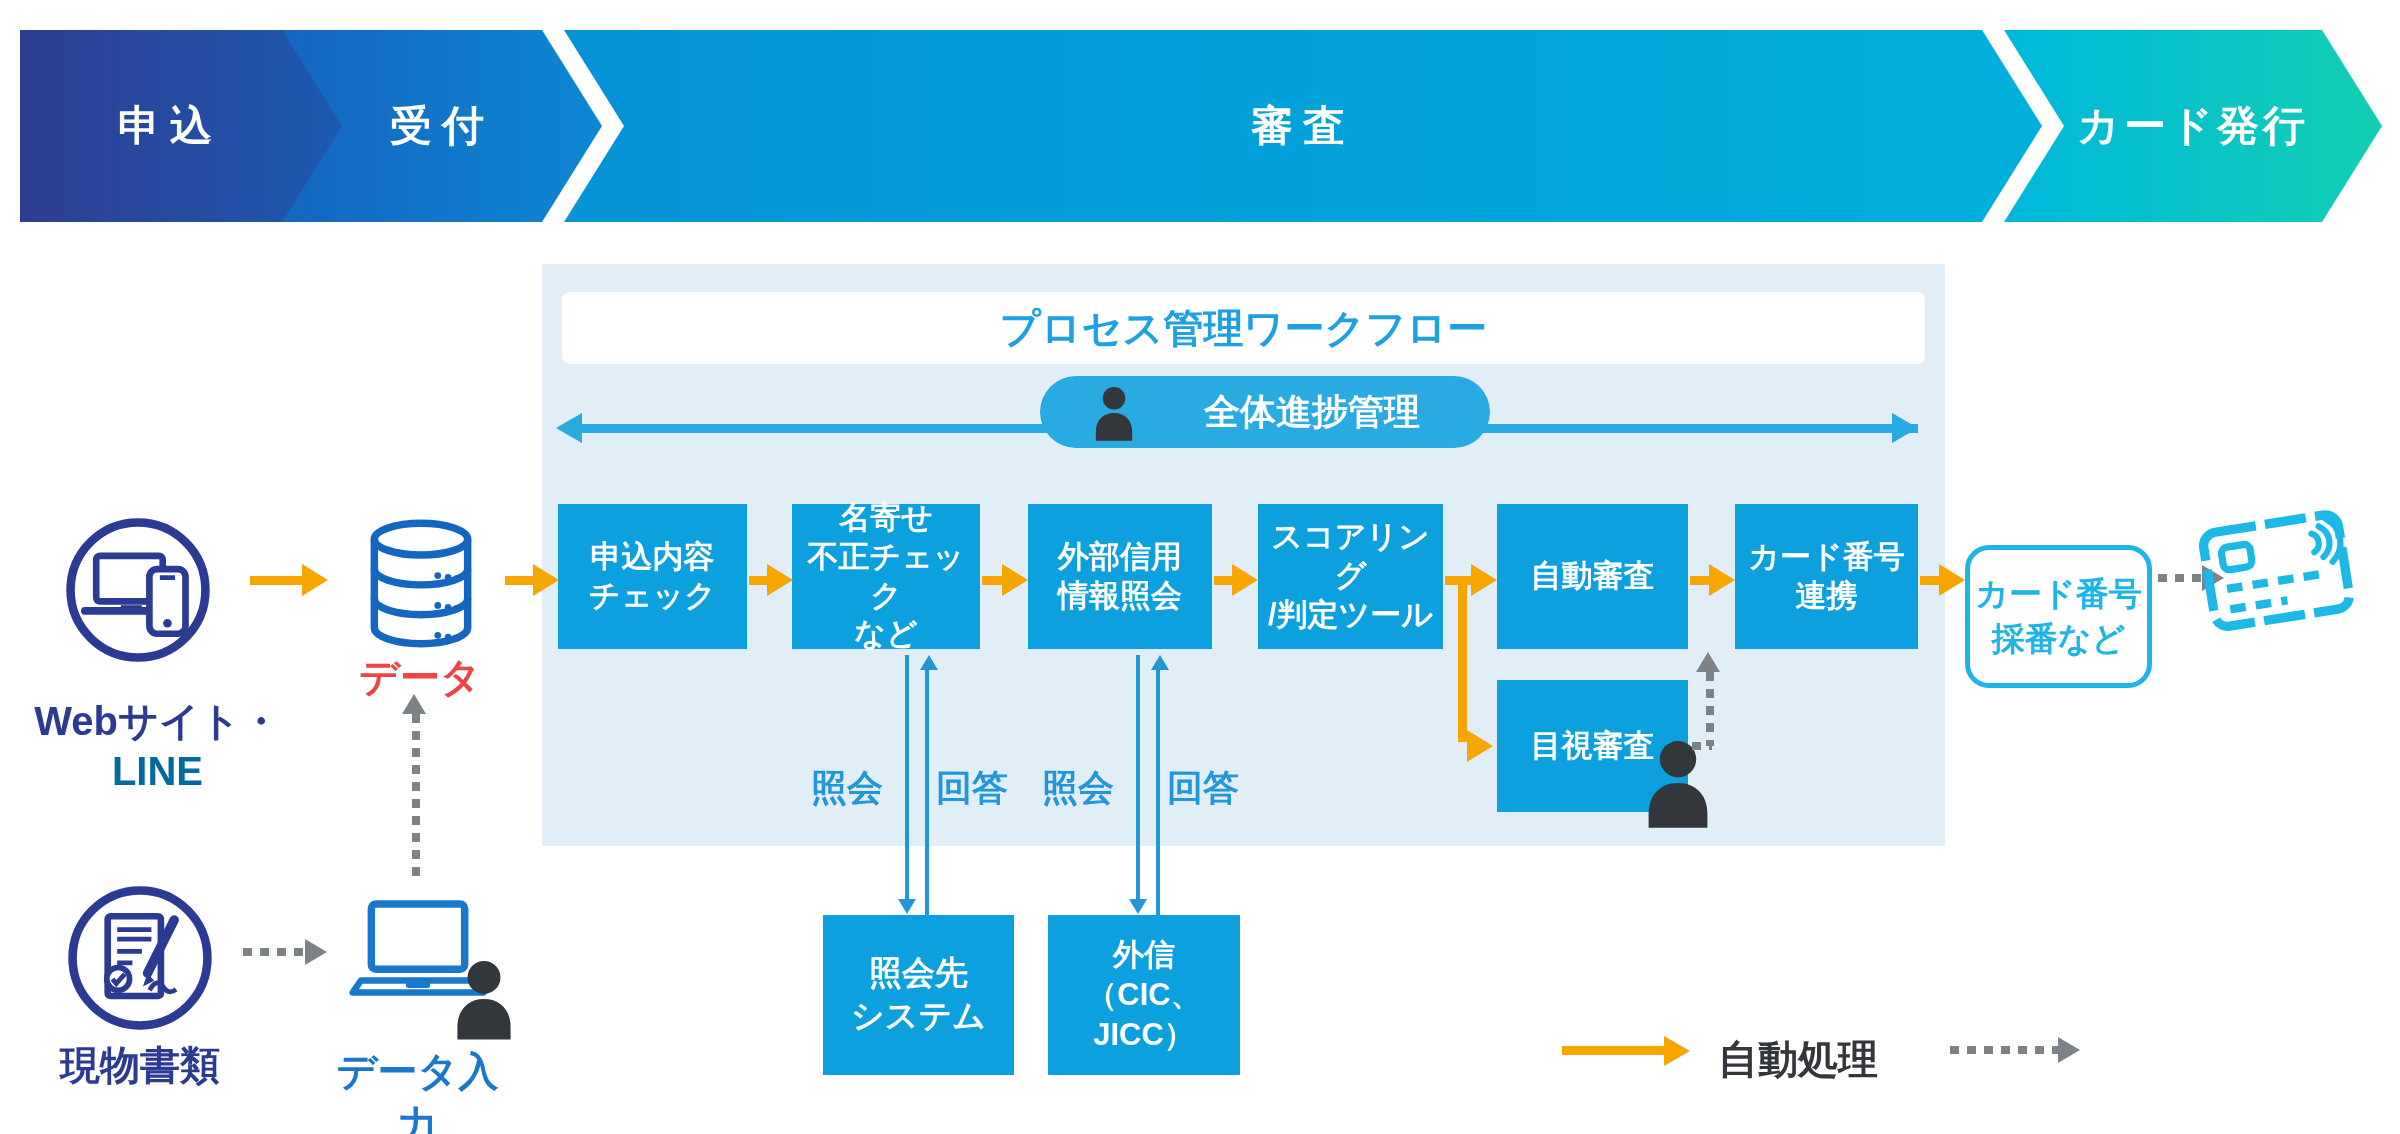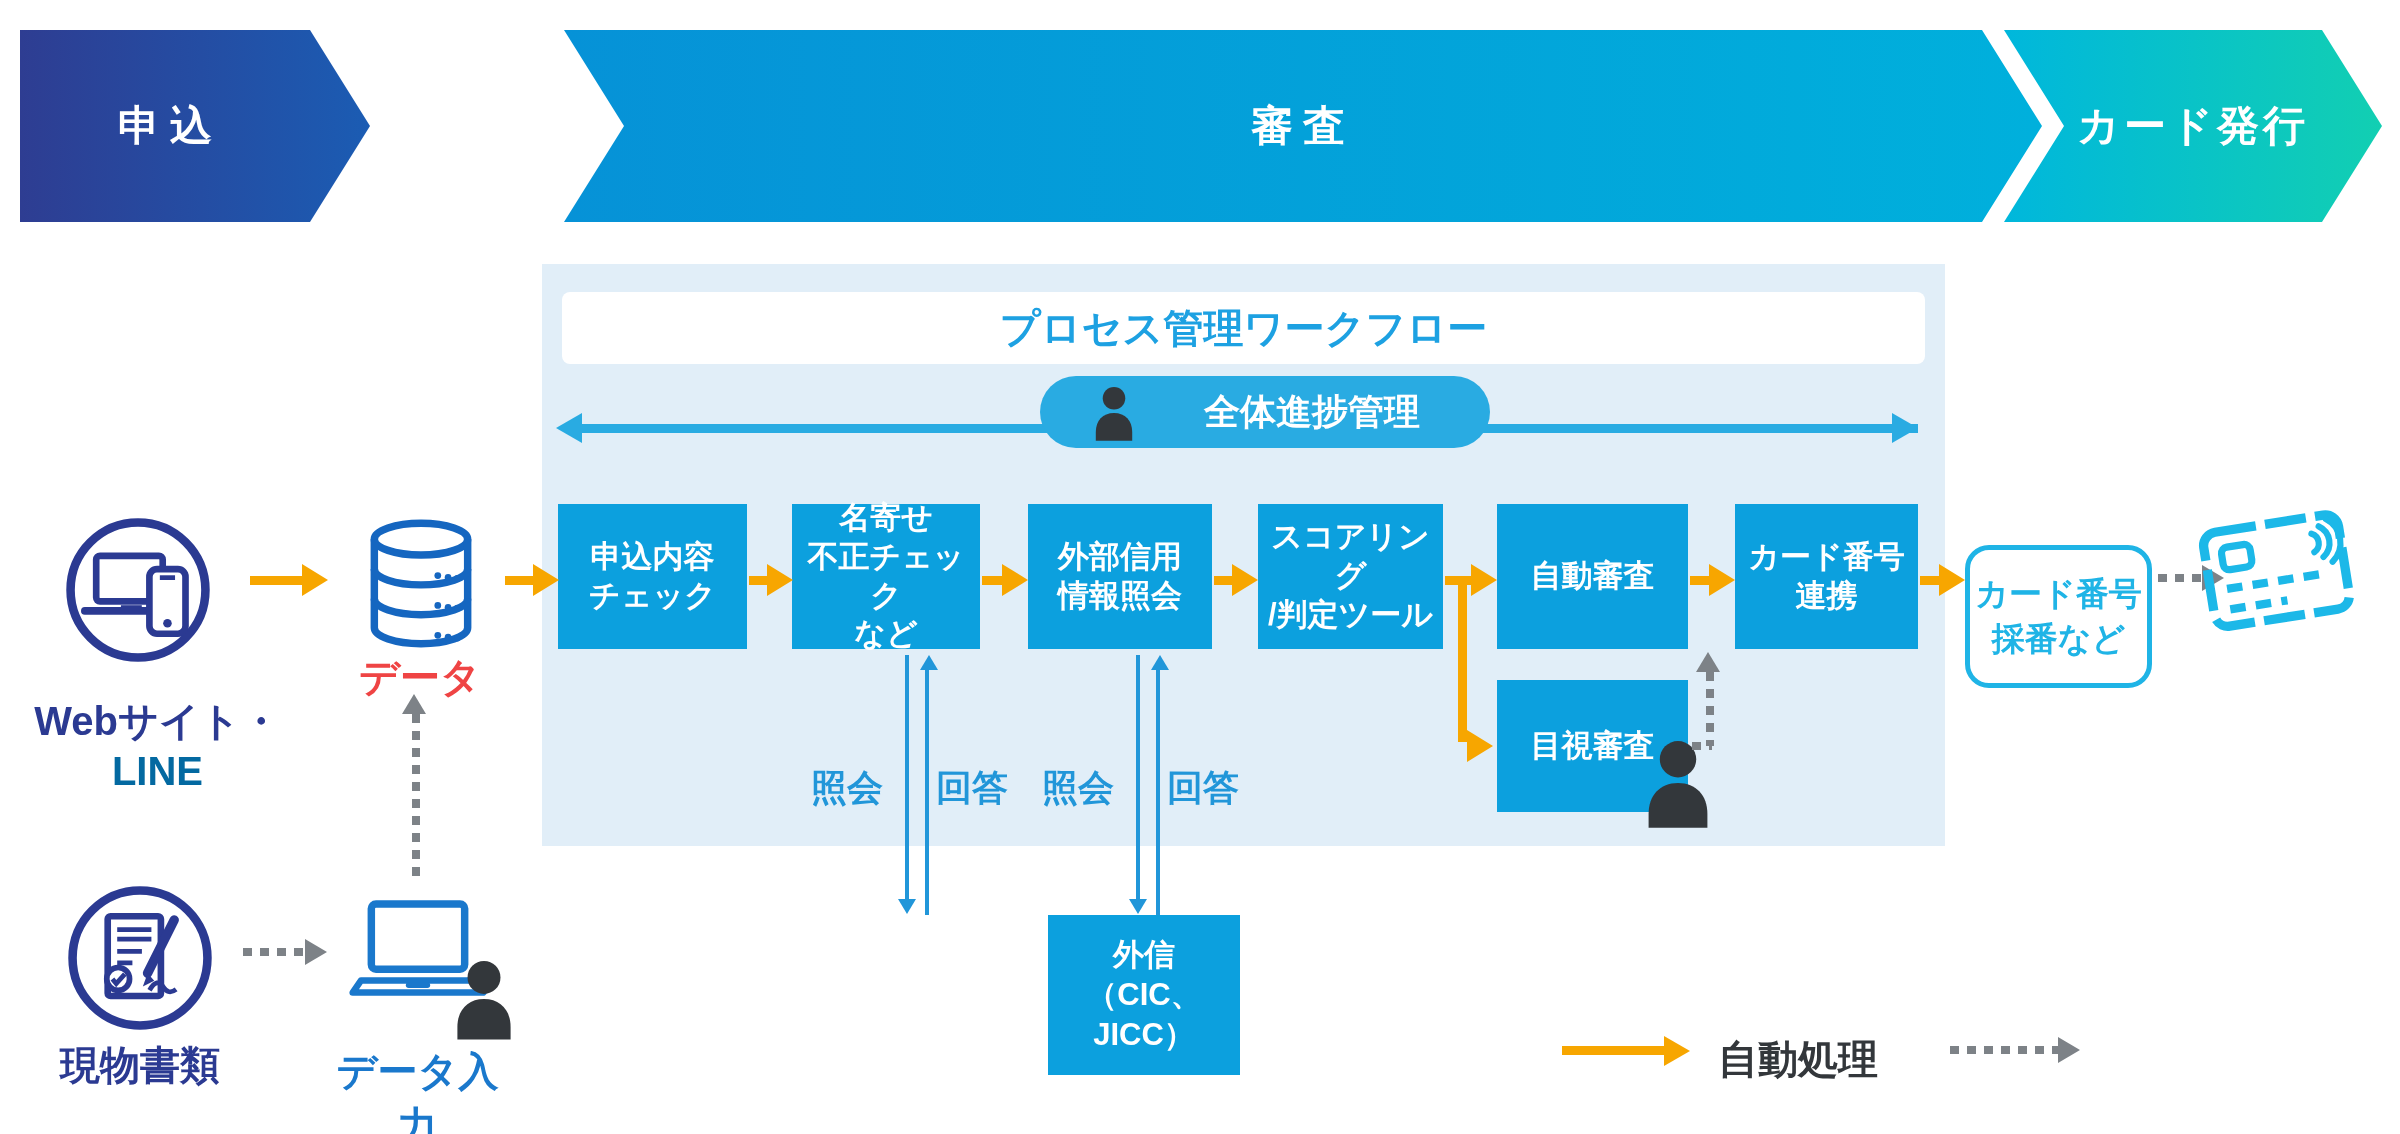--- a/index.html
+++ b/index.html
@@ -46,20 +46,23 @@
 </style>
 </head>
 <body>
 
 <div id="stage">
 
   <div class="abs" style="left:20px;top:30px;width:2362px;height:192px;">
     <div class="chev chev-first" style="left:0;width:300px;background:linear-gradient(90deg,#2e3d92,#1b5cb3);padding-right:50px;letter-spacing:10px;">
       <span>申込</span>
     </div>
+    <div class="chev chev-mid" style="left:262px;width:320px;background:linear-gradient(90deg,#1565bf,#0d87d3);letter-spacing:10px;">
+      <span>受付</span>
+    </div>
     <div class="chev chev-mid" style="left:544px;width:1478px;background:linear-gradient(90deg,#0692d7,#00b0dc);letter-spacing:10px;">
       <span>審査</span>
     </div>
     <div class="chev chev-mid" style="left:1984px;width:378px;background:linear-gradient(90deg,#00b7dc,#12cfb2);letter-spacing:4px;">
       <span>カード発行</span>
     </div>
   </div>
 
   <div class="abs panel" style="left:542px;top:264px;width:1403px;height:582px;"></div>
 
@@ -160,20 +163,24 @@
   <div class="abs qline" style="left:1136px;top:655px;width:4px;height:246px;"></div>
   <div class="abs tri qhead-d" style="left:1129px;top:899px;"></div>
   <div class="abs tri qhead-u" style="left:1151px;top:655px;"></div>
   <div class="abs qline" style="left:1156px;top:670px;width:4px;height:245px;"></div>
 
   <div class="abs qlabel" style="left:797px;top:764px;width:100px;">照会</div>
   <div class="abs qlabel" style="left:922px;top:764px;width:100px;">回答</div>
   <div class="abs qlabel" style="left:1028px;top:764px;width:100px;">照会</div>
   <div class="abs qlabel" style="left:1153px;top:764px;width:100px;">回答</div>
 
+  <div class="abs extbox ml" style="left:823px;top:915px;width:191px;height:160px;">
+    <span>照会先
+システム</span>
+  </div>
   <div class="abs extbox ml" style="left:1048px;top:915px;width:192px;height:160px;font-size:31px;">
     <span>外信
 （CIC、JICC）</span>
   </div>
 
   <div class="abs cardnum ml" style="left:1965px;top:505px;width:177px;height:133px;">
     <span>カード番号
 採番など</span>
   </div>
 

